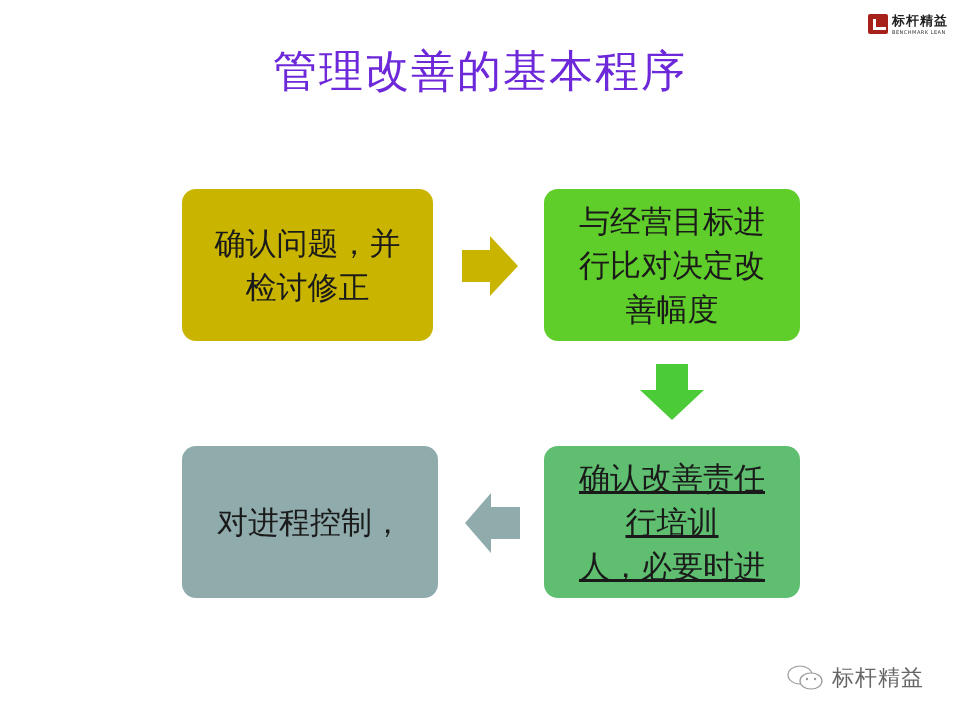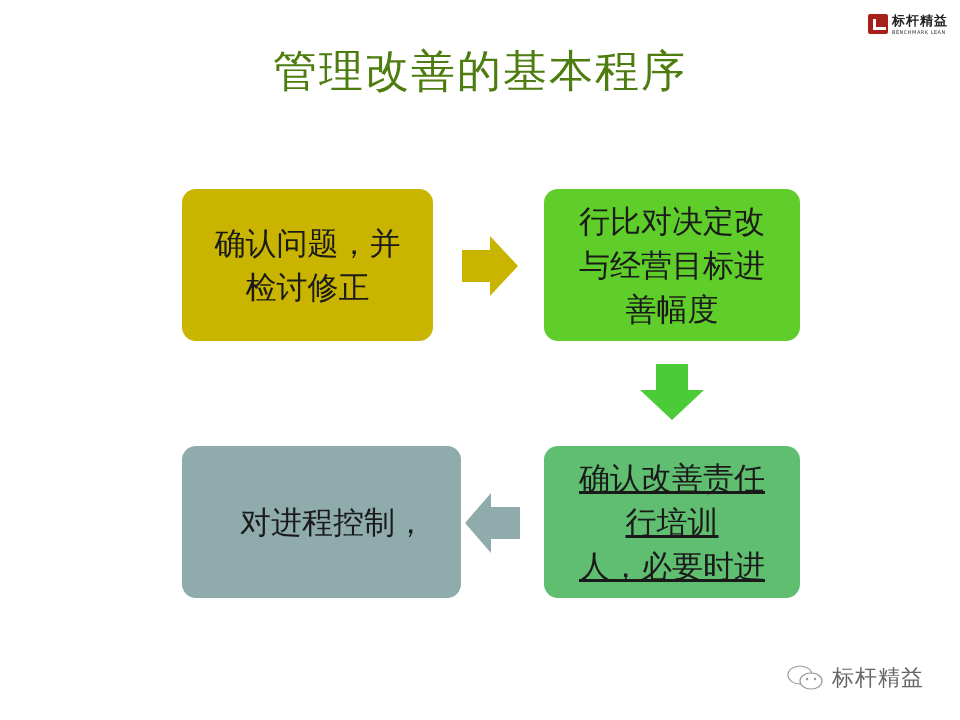--- a/index.html
+++ b/index.html
@@ -1,31 +1,31 @@
 <!DOCTYPE html>
 <html><head>
 <meta charset="utf-8">
 <style>
   html, body { margin:0; padding:0; }
   body { width:960px; height:720px; background:#ffffff; position:relative; overflow:hidden;
          font-family:"DejaVu Sans", sans-serif; }
   .title { position:absolute; left:0; width:960px; top:42px; text-align:center;
-           font-family:"DejaVu Serif", serif; font-size:44px; color:#4d7c0f; letter-spacing:2px; }
+           font-family:"DejaVu Serif", serif; font-size:44px; color:#6d28d9; letter-spacing:2px; }
   .logo { position:absolute; left:868px; top:12px; width:84px; height:26px; }
   .logo .mark { position:absolute; left:0; top:2px; width:20px; height:20px; background:#a8201a; border-radius:2px; }
   .logo .mark::after { content:""; position:absolute; left:5px; top:5px; width:10px; height:8px; border-left:3px solid #fff; border-bottom:3px solid #fff; }
   .logo .cn { position:absolute; left:24px; top:0px; font-size:13px; font-weight:bold; color:#222; letter-spacing:1px; }
   .logo .en { position:absolute; left:24px; top:17px; font-size:5px; color:#333; letter-spacing:0.5px; white-space:nowrap; }
   .box { position:absolute; border-radius:14px; display:flex; align-items:center; justify-content:center;
          text-align:center; color:#1a1a1a; font-size:31px; line-height:44px; }
   .box span { display:block; }
   .b1 { left:182px; top:189px; width:251px; height:152px; background:#c9b400; }
   .b2 { left:544px; top:189px; width:256px; height:152px; background:#5fcd2a; }
   .b3 { left:544px; top:446px; width:256px; height:152px; background:#5fbe70;text-decoration:underline; }
-  .b4 { left:182px; top:446px; width:256px; height:152px; background:#8fabab;padding-left:23px; }
+  .b4 { left:182px; top:446px; width:256px; height:152px; background:#8fabab; }
   .arrow { position:absolute; }
   .wm { position:absolute; left:786px; top:663px; height:30px; display:flex; align-items:center; gap:6px; }
   .wm .txt { font-size:22px; color:#666; letter-spacing:1px; }
 </style>
 </head>
 <body>
 
 <div class="title">管理改善的基本程序</div>
 
 <div class="logo">
@@ -36,22 +36,22 @@
 
 <div class="box b1">
   <div>
     <span>确认问题，并</span>
     <span>检讨修正</span>
   </div>
 </div>
 
 <div class="box b2">
   <div>
+    <span>与经营目标进</span>
     <span>行比对决定改</span>
-    <span>与经营目标进</span>
     <span>善幅度</span>
   </div>
 </div>
 
 <div class="box b3">
   <div>
     <span>确认改善责任</span>
     <span>行培训</span>
     <span>人，必要时进</span>
   </div>

